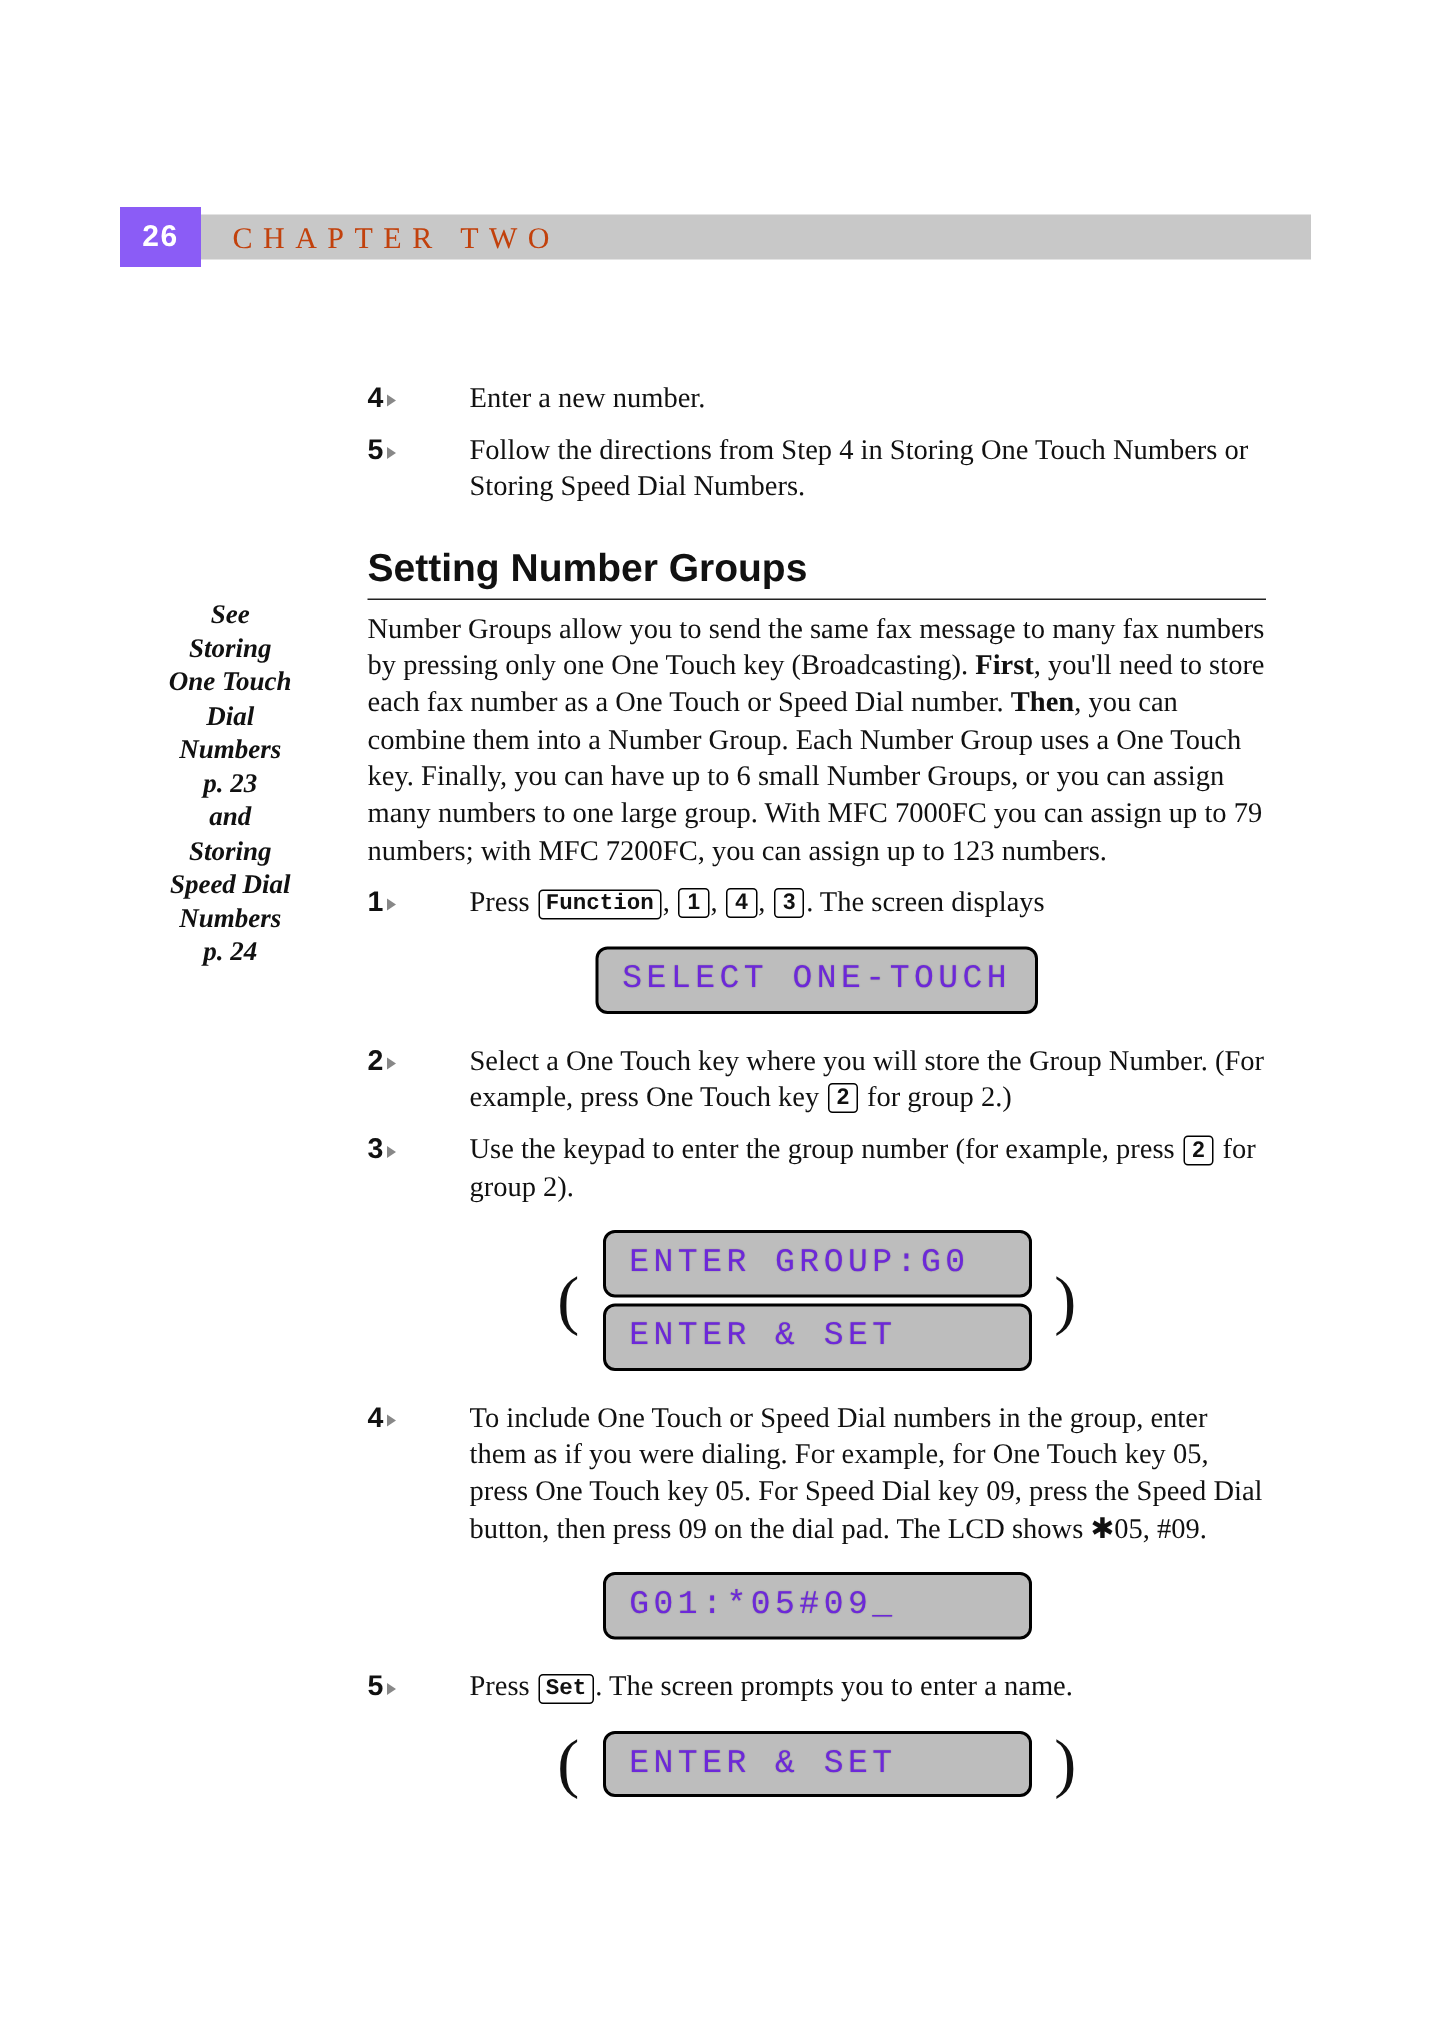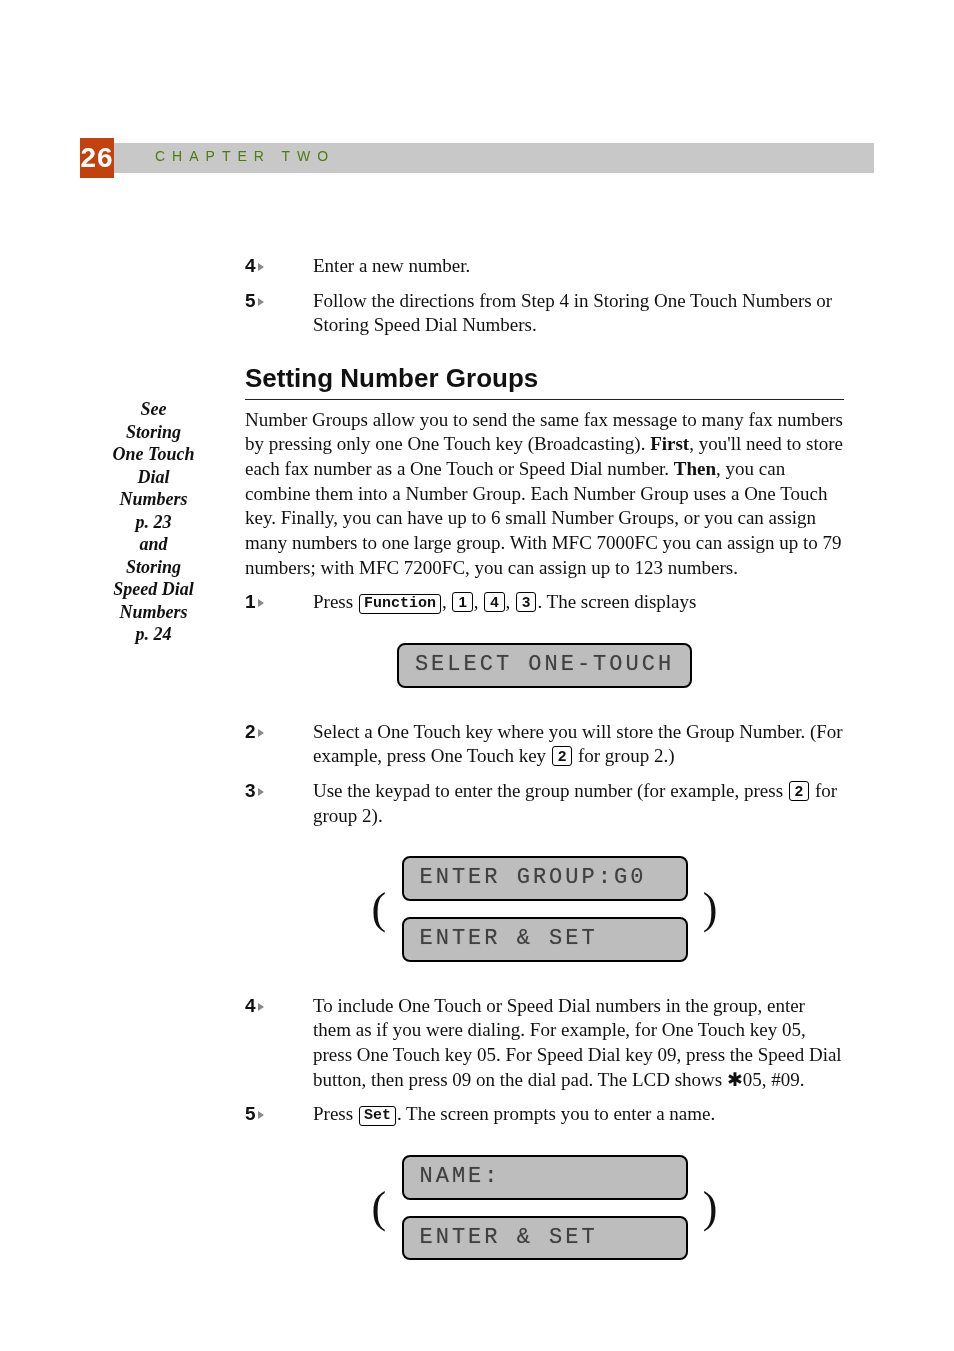--- a/index.html
+++ b/index.html
@@ -23,40 +23,40 @@
     top: 143px;
     left: 80px;
     right: 80px;
     height: 30px;
     background: #c8c8c8;
   }
   .page-number-box {
     position: absolute;
     top: 138px;
     left: 80px;
-    width: 34px;
+    width: 54px;
     height: 40px;
-    background: #c2410c;
+    background: #8b5cf6;
     color: #fff;
     font-family: Arial, Helvetica, sans-serif;
     font-weight: 700;
-    font-size: 28px;
+    font-size: 20px;
     display: flex;
     align-items: center;
     justify-content: center;
     letter-spacing: 1px;
   }
   .chapter-label {
     position: absolute;
     top: 148px;
     left: 155px;
-    font-family: Liberation Sans, sans-serif;
-    font-size: 14px;
+    font-family: Liberation Serif, serif;
+    font-size: 20px;
     letter-spacing: 7px;
-    color: #4d7c0f;
+    color: #c2410c;
   }
 
   
   .content {
     position: absolute;
     top: 248px;
     left: 80px;
     right: 110px;
     display: flex;
   }
@@ -173,25 +173,25 @@
   }
   .lcd {
     display: block;
     border: 2px solid #000;
     border-radius: 8px;
     background: #bdbdbd;
     font-family: "Courier New", monospace;
     letter-spacing: 3px;
     font-size: 22px;
     font-weight: 400;
-    color: #404040;
+    color: #6d28d9;
     padding: 6px 16px;
     min-width: 250px;
     text-align: left;
-    margin: 16px 0;
+    margin: 4px 0;
     text-shadow: 0 0 1px rgba(0,0,0,.3);
   }
   .paren-l, .paren-r {
     position: absolute;
     top: 50%;
     transform: translateY(-50%);
     font-size: 44px;
     line-height: 1;
     font-family: "Times New Roman", serif;
   }
@@ -283,32 +283,36 @@
         </div>
       </div>
 
       <div class="step">
         <div class="step-num"><span>4</span><span class="arrow"></span></div>
         <div class="step-body">
           <span>To include One Touch or Speed Dial numbers in the group, enter them as if you were dialing. For example, for One Touch key 05, press One Touch key 05. For Speed Dial key 09, press the Speed Dial button, then press 09 on the dial pad. The LCD shows </span><span class="star">✱</span><span>05, #09.</span>
         </div>
       </div>
 
+      <div class="lcd-wrap">
+        <div class="lcd-stack">
+          <span class="lcd">G01:*05#09_</span>
+        </div>
+      </div>
 
       <div class="step">
         <div class="step-num"><span>5</span><span class="arrow"></span></div>
         <div class="step-body">
           <span>Press </span><span class="key fn">Set</span><span>. The screen prompts you to enter a name.</span>
         </div>
       </div>
 
       <div class="lcd-wrap">
         <div class="lcd-stack">
           <span class="paren-l">(</span>
-          <span class="lcd" style="min-width:250px">NAME:</span>
           <span class="lcd">ENTER &amp; SET</span>
           <span class="paren-r">)</span>
         </div>
       </div>
 
     </main>
   </div>
 </div>
 
 </body></html>

